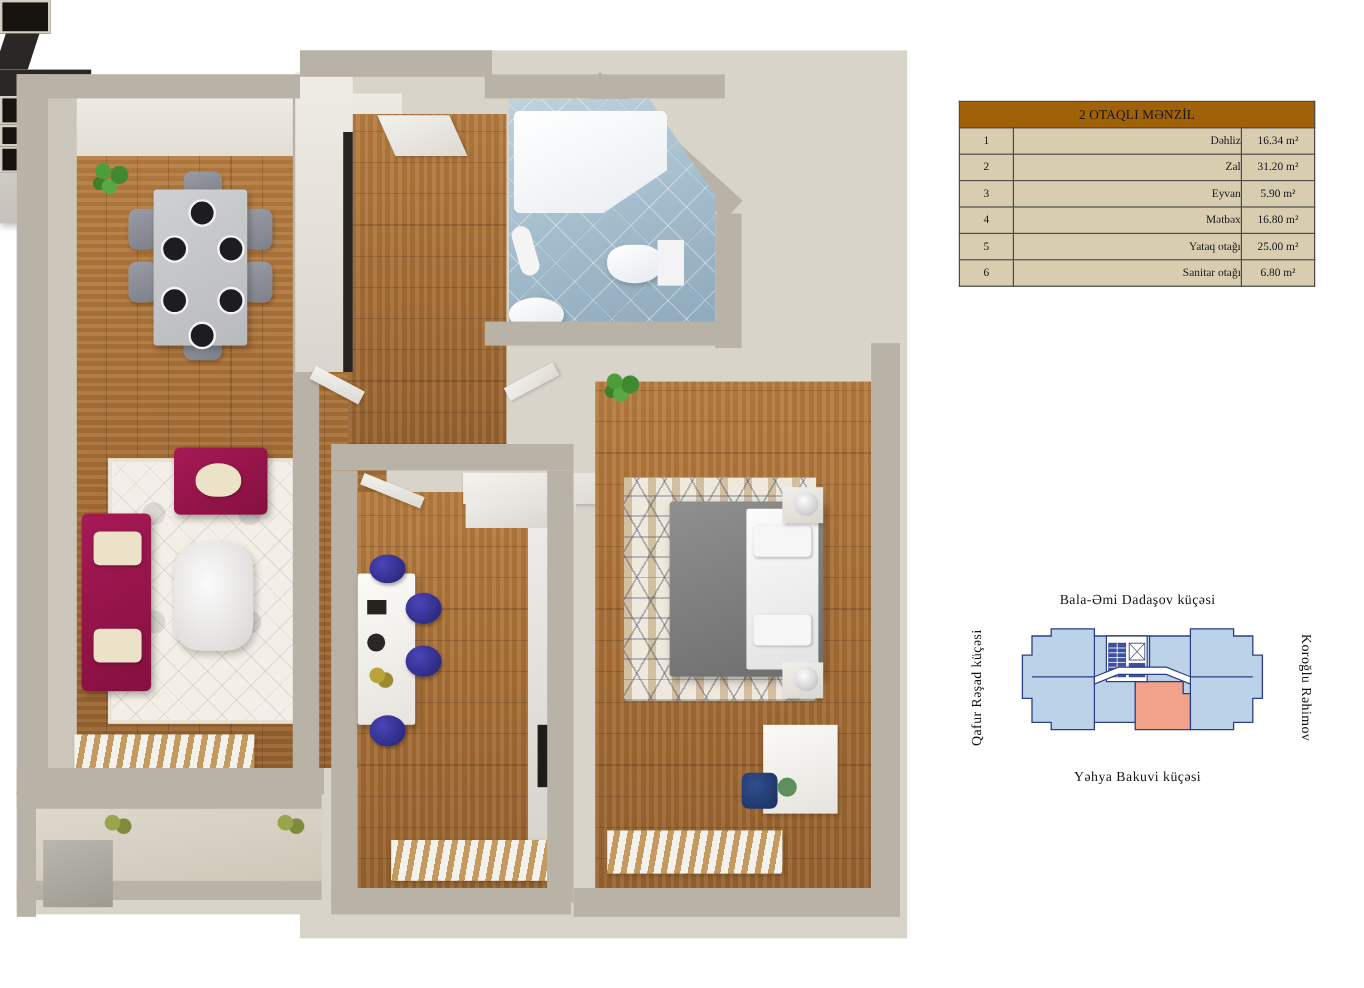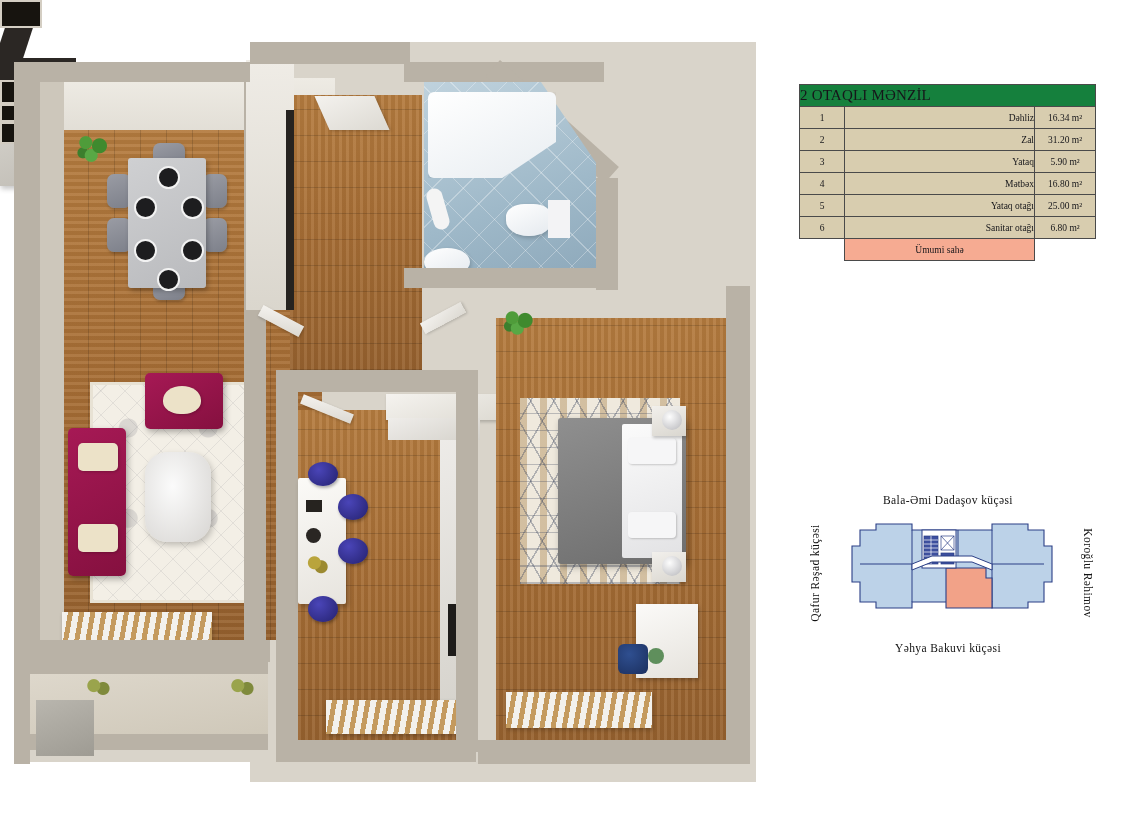--- a/index.html
+++ b/index.html
@@ -140,22 +140,22 @@
     position:absolute;left:799px;top:84px;width:297px;
     border-collapse:collapse;
     font-size:9.5px;color:#16161a;
   }
   #spec-table td,#spec-table th{
     border:1px solid #4a4a4a;
     padding:0;height:21px;
     font-weight:normal;
   }
   .t-title{
-    background:#15803d;text-align:left;letter-spacing:.2px;
-    font-size:15px;height:20px;
+    background:#a16207;text-align:center;letter-spacing:.2px;
+    font-size:11px;height:20px;
   }
   .t-head{background:#bed4e8;text-align:center;}
   .c-no{width:44px;background:#d8cdaf;text-align:center;}
   .c-name{background:#d8cdaf;text-align:right;padding-left:11px;}
   .c-area{width:60px;background:#d8cdaf;text-align:center;}
   .t-total-lbl,.t-total-val{
     background:#f6ab92;text-align:center;
   }
   .t-blank{border:none !important;background:transparent;}
 
@@ -320,44 +320,39 @@
       <td class="c-name">Dəhliz</td>
       <td class="c-area">16.34 m²</td>
     </tr>
     <tr>
       <td class="c-no">2</td>
       <td class="c-name">Zal</td>
       <td class="c-area">31.20 m²</td>
     </tr>
     <tr>
       <td class="c-no">3</td>
-      <td class="c-name">Yataq</td>
+      <td class="c-name">Eyvan</td>
       <td class="c-area">5.90 m²</td>
     </tr>
     <tr>
       <td class="c-no">4</td>
       <td class="c-name">Mətbəx</td>
       <td class="c-area">16.80 m²</td>
     </tr>
     <tr>
       <td class="c-no">5</td>
       <td class="c-name">Yataq otağı</td>
       <td class="c-area">25.00 m²</td>
     </tr>
     <tr>
       <td class="c-no">6</td>
       <td class="c-name">Sanitar otağı</td>
       <td class="c-area">6.80 m²</td>
     </tr>
 
-    <tr>
-      <td class="t-blank"></td>
-      <td class="t-total-lbl">Ümumi sahə</td>
-      <td class="t-blank"></td>
-    </tr>
   </tbody>
 </table>
 
 <div id="keyplan">
   <div class="kp-street" id="kp-top">Bala-Əmi Dadaşov küçəsi</div>
   <div class="kp-street" id="kp-left">Qafur Rəşad  küçəsi</div>
   <div class="kp-street" id="kp-right">Koroğlu Rəhimov</div>
   <div class="kp-street" id="kp-bottom">Yəhya  Bakuvi  küçəsi</div>
 
   <svg id="kp-svg" width="212" height="100" viewBox="0 0 212 100">

